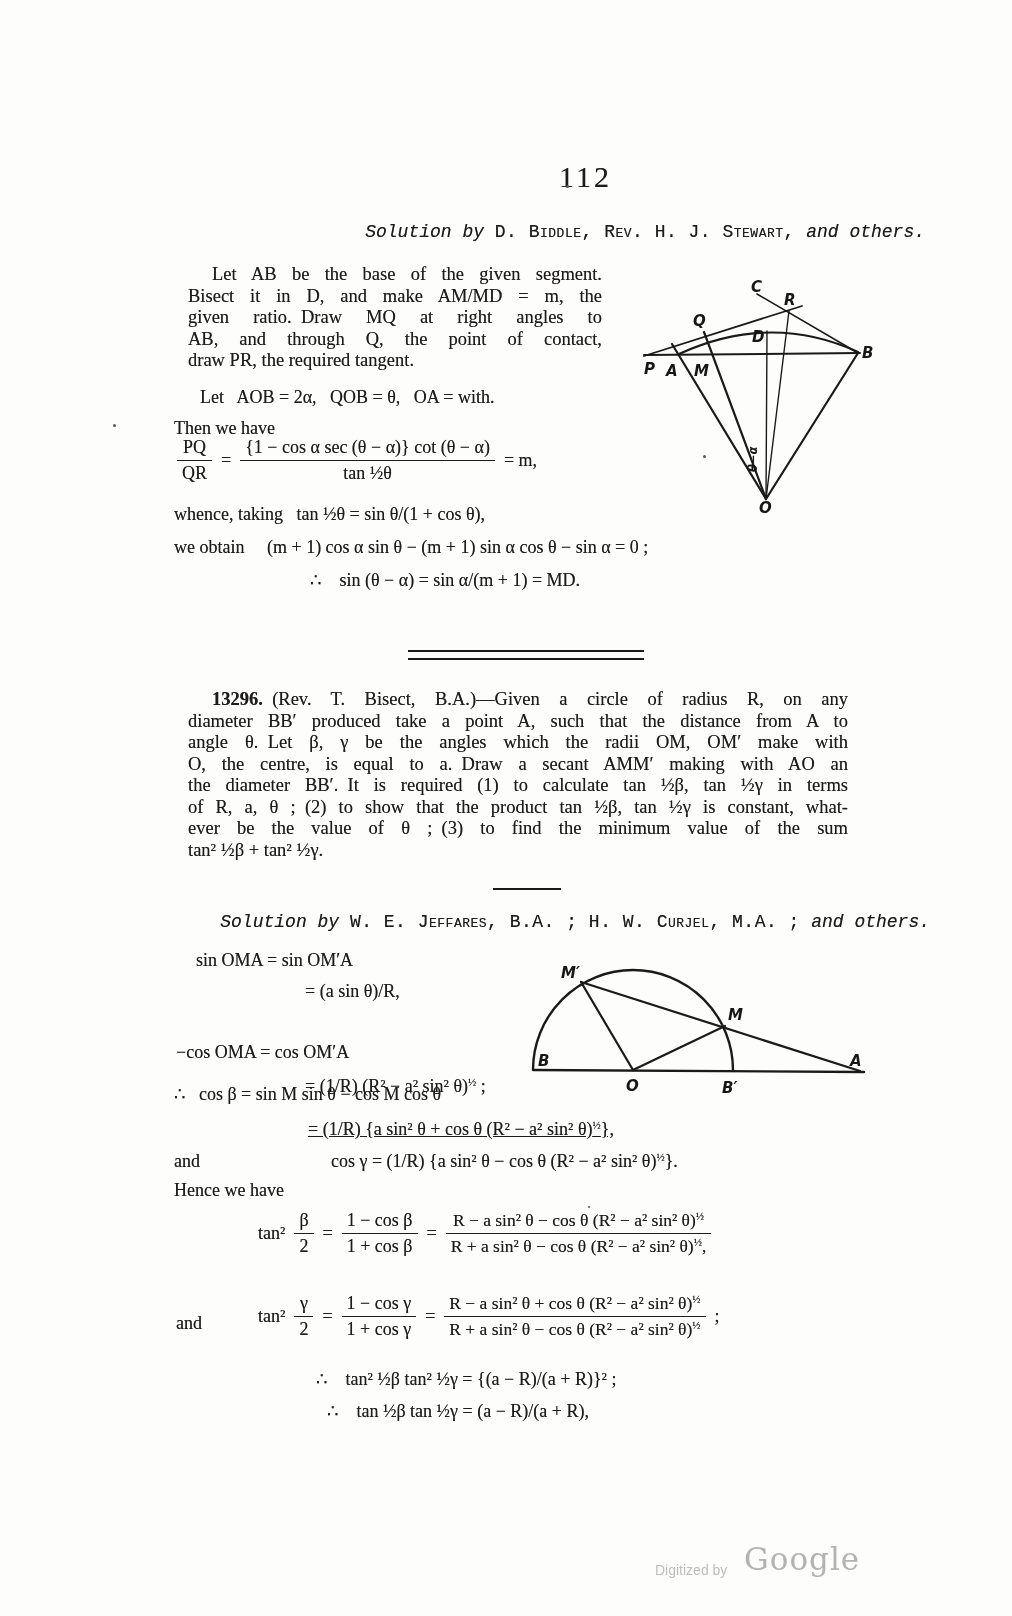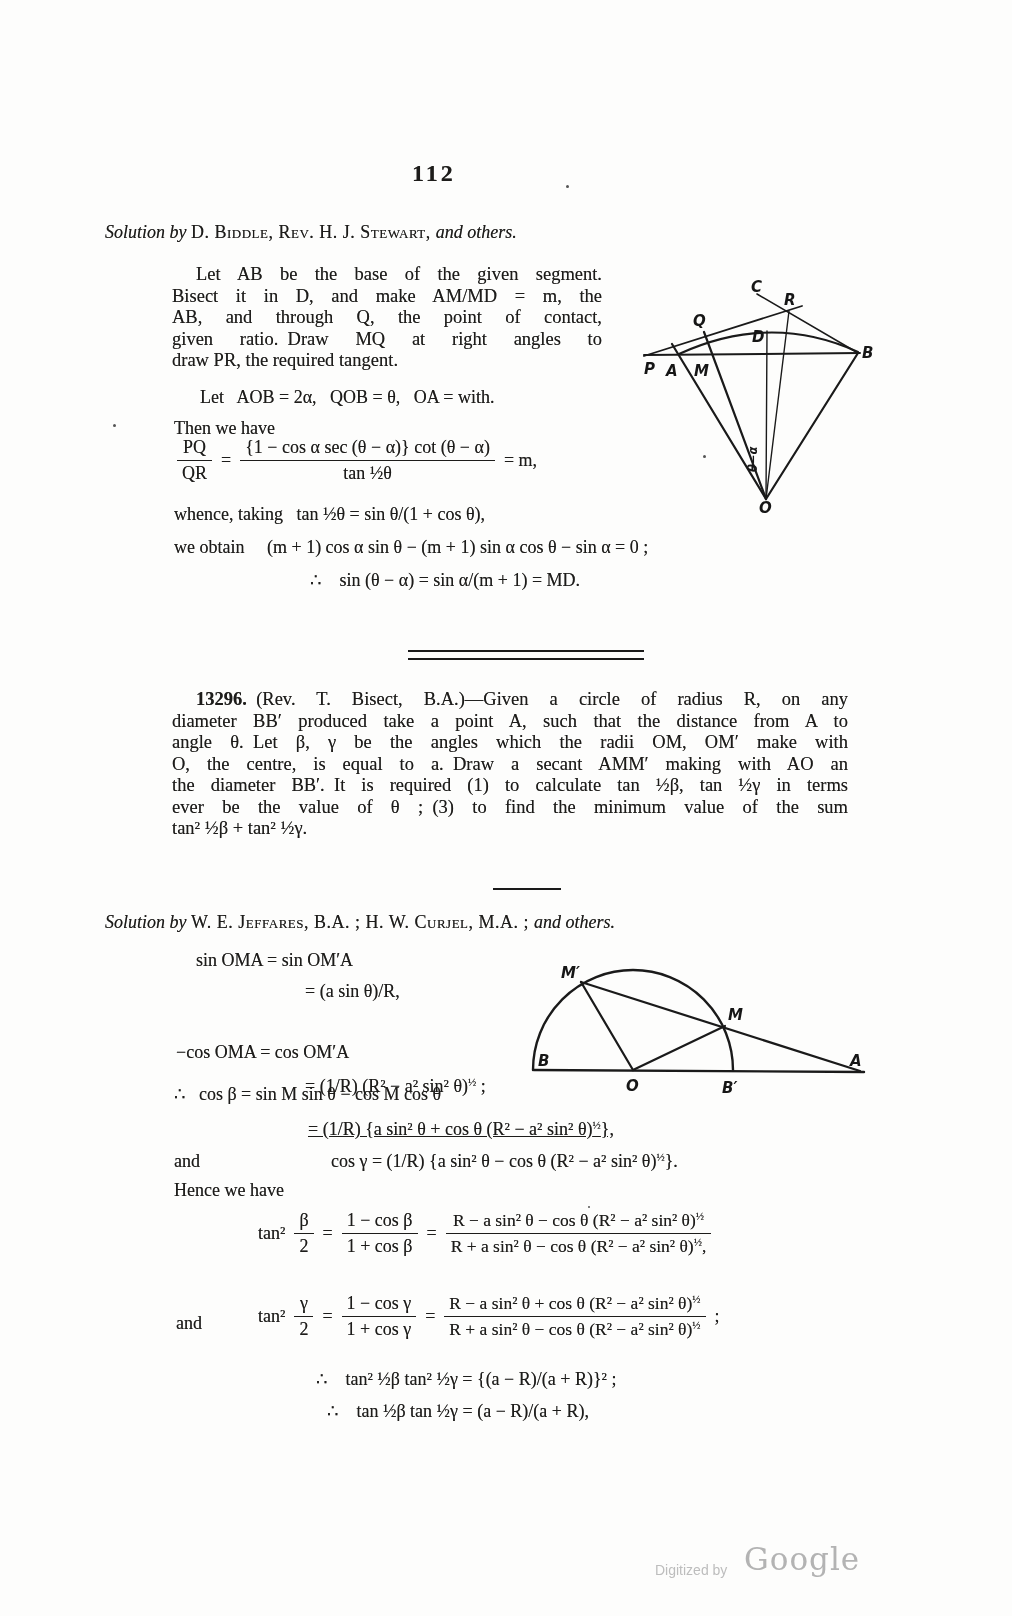--- a/index.html
+++ b/index.html
@@ -8,33 +8,33 @@
     width:1012px;height:1616px;
     margin:0 auto;
     background:#fdfdfc;
     overflow:hidden;
     font-family:"Liberation Serif","DejaVu Serif",serif;
     color:#1d1c1a;
   }
   .ink{ text-shadow:0 0 .35px rgba(10,10,10,.55); }
   .abs{ position:absolute; }
   .pagenum{
-    font-size:24px;font-weight:bold;letter-spacing:3px;
-    text-align:left;width:200px;
+    font-size:30px;font-weight:normal;letter-spacing:3px;
+    text-align:right;width:200px;
   }
   .heading{
-    font-size:18px;text-align:left;white-space:nowrap;
+    font-size:18px;text-align:right;white-space:nowrap;font-family:Liberation Mono, monospace;
   }
   .heading .it{ font-style:italic; }
   .heading .sc{ font-variant:small-caps; letter-spacing:.5px; }
   .para{ font-size:18.5px; }
   .para .jline{
     height:21.5px;line-height:21.5px;
     text-align:justify;text-align-last:justify;
-    overflow:visible;white-space:nowrap;
+    overflow:visible;white-space:nowrap;margin-left:16px;
   }
   .para .last{ text-align:left;text-align-last:left; }
   .indent{ padding-left:24px; }
   .mline{ font-size:18px;white-space:nowrap; }
   .bold{ font-weight:bold; }
   .eqrow{ display:flex;align-items:center;white-space:nowrap;font-size:18px; }
   .eqrow > *{ margin-right:9px; }
   .frac{ display:inline-block;text-align:center;vertical-align:middle; }
   .frac .num{ display:block;padding:0 5px 2px;border-bottom:1.6px solid #1d1c1a; }
   .frac .den{ display:block;padding:2px 5px 0; }
@@ -66,22 +66,22 @@
 
   <div class="abs pagenum ink" style="left:412px;top:160px;">112</div>
 
   <div class="abs heading ink" style="left:105px;top:222px;width:820px;">
     <span class="it">Solution by </span><span class="sc">D. Biddle, Rev. H. J. Stewart, </span><span class="it">and others.</span>
   </div>
 
   <div class="abs para ink" style="left:172px;top:264px;width:430px;">
     <div class="jline indent">Let AB be the base of the given segment.</div>
     <div class="jline">Bisect it in D, and make AM/MD = m, the</div>
+    <div class="jline">given ratio. Draw MQ at right angles to</div>
     <div class="jline">AB, and through Q, the point of contact,</div>
-    <div class="jline">given ratio. Draw MQ at right angles to</div>
     <div class="jline last">draw PR, the required tangent.</div>
   </div>
 
   <svg class="abs" style="left:630px;top:270px;" width="252" height="244" viewBox="630 270 252 244">
     <g stroke="#1a1a1a" fill="none" stroke-linecap="round">
       <path d="M 644 355 L 860 353" stroke-width="2"></path>
       <path d="M 644 356 L 802 306" stroke-width="1.8"></path>
       <path d="M 766 499 L 672 344" stroke-width="2.2"></path>
       <path d="M 766 499 L 704 332" stroke-width="2.2"></path>
       <path d="M 766 499 L 767 331" stroke-width="1.4"></path>
@@ -125,20 +125,21 @@
   <div class="abs rule-double" style="left:408px;top:650px;width:236px;"></div>
 
   <div class="abs para ink" style="left:172px;top:689px;width:676px;">
     <div class="jline">
       <span class="bold indent">13296.</span> <span class="sc">(Rev. T. Bisect, B.A.)</span><span>—Given a circle of radius R, on any</span>
     </div>
     <div class="jline">diameter BB′ produced take a point A, such that the distance from A to</div>
     <div class="jline">angle θ. Let β, γ be the angles which the radii OM, OM′ make with</div>
     <div class="jline">O, the centre, is equal to a. Draw a secant AMM′ making with AO an</div>
     <div class="jline">the diameter BB′. It is required (1) to calculate tan ½β, tan ½γ in terms</div>
+    <div class="jline">of R, a, θ ; (2) to show that the product tan ½β, tan ½γ is constant, what-</div>
     <div class="jline">ever be the value of θ ; (3) to find the minimum value of the sum</div>
     <div class="jline last">tan² ½β + tan² ½γ.</div>
   </div>
 
   <div class="abs rule-short" style="left:493px;top:888px;width:68px;"></div>
 
   <div class="abs heading ink" style="left:105px;top:912px;width:825px;">
     <span class="it">Solution by </span><span class="sc">W. E. Jeffares, B.A. ; H. W. Curjel, M.A. ; </span><span class="it">and others.</span>
   </div>
 

